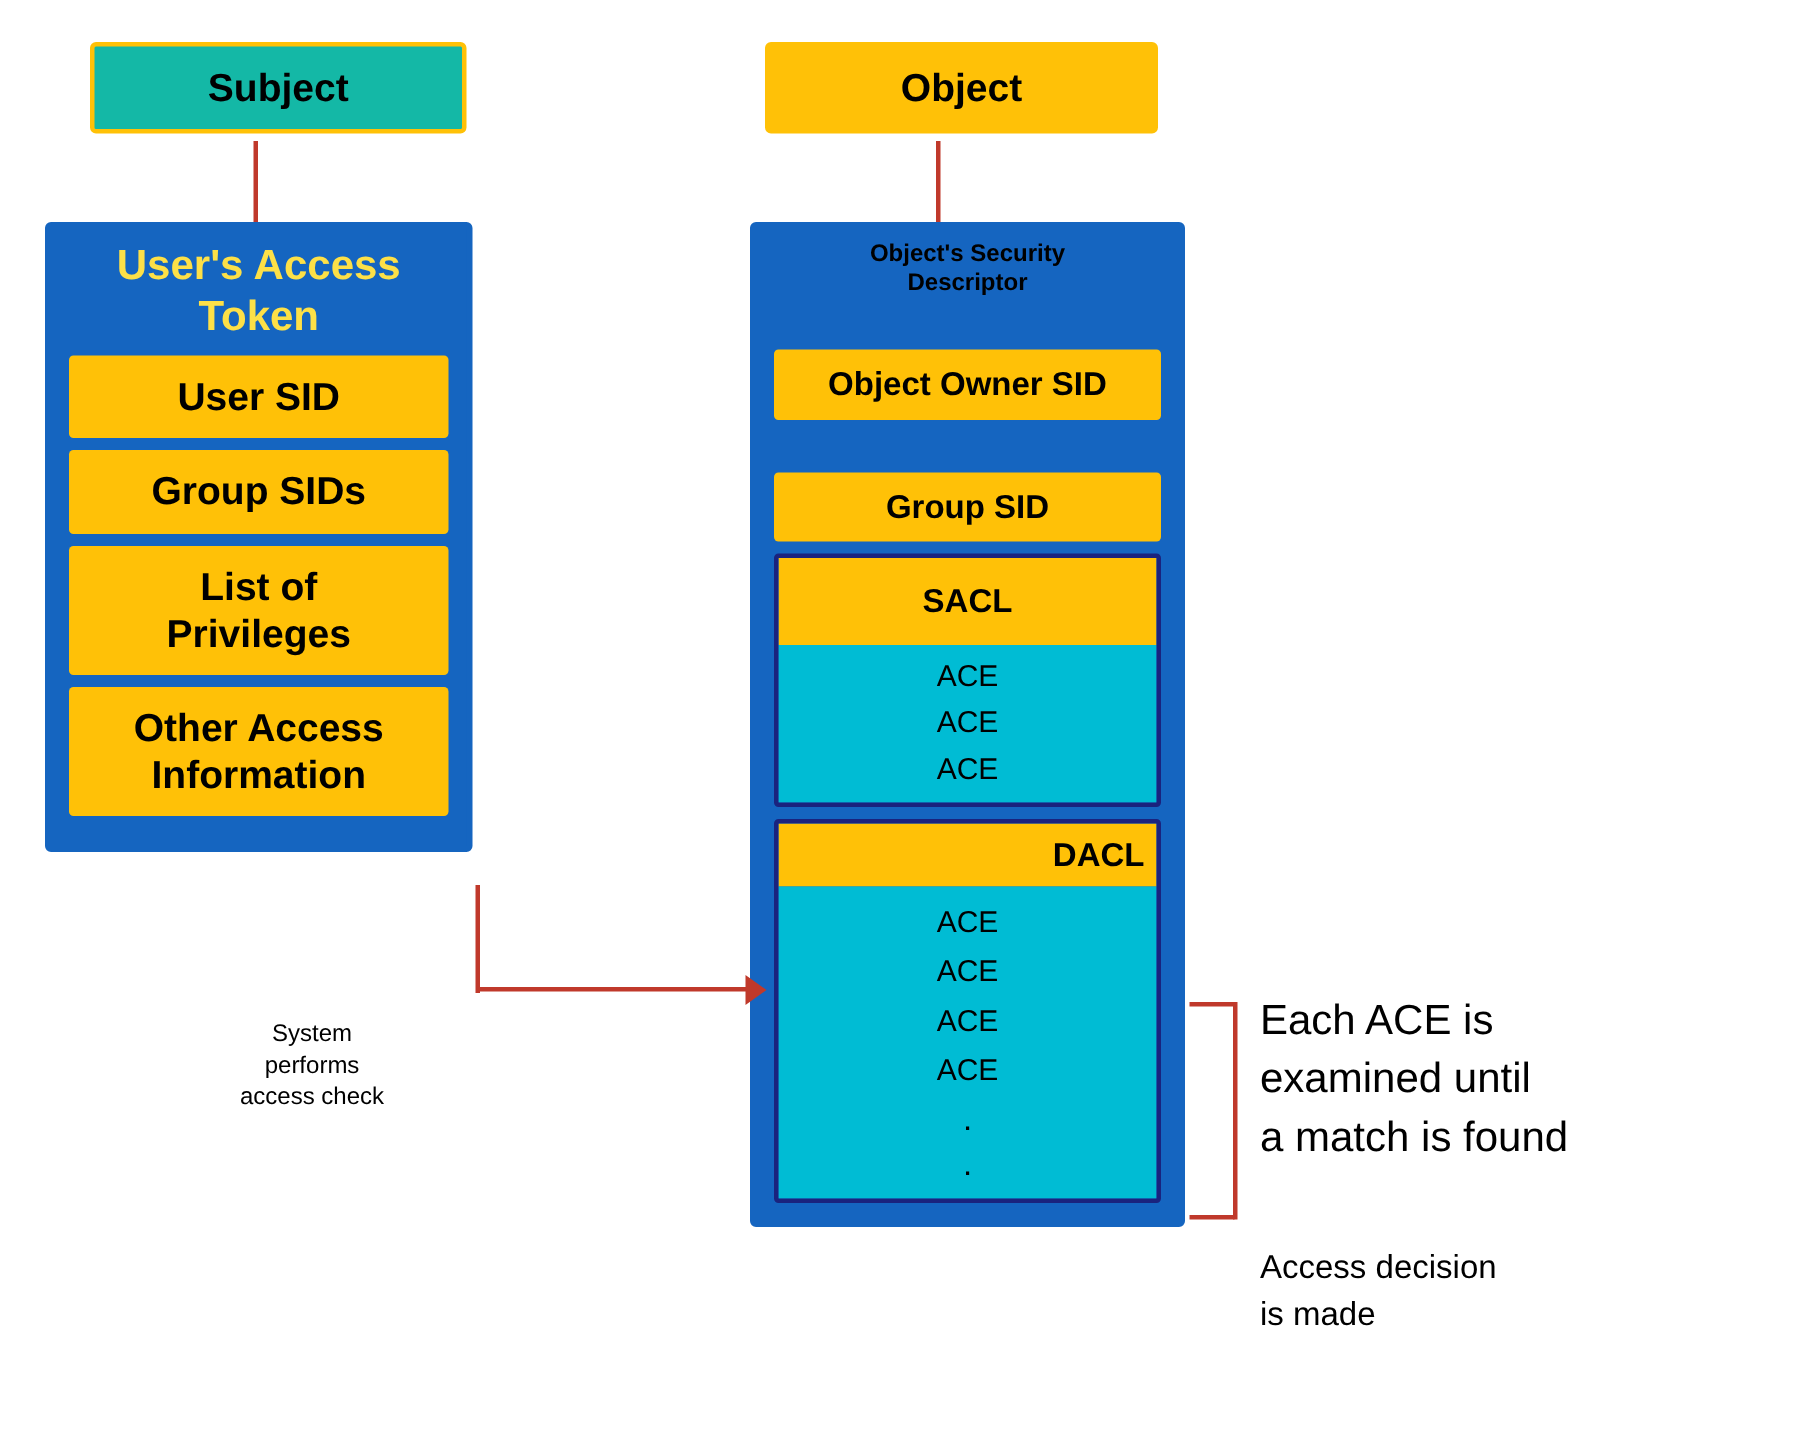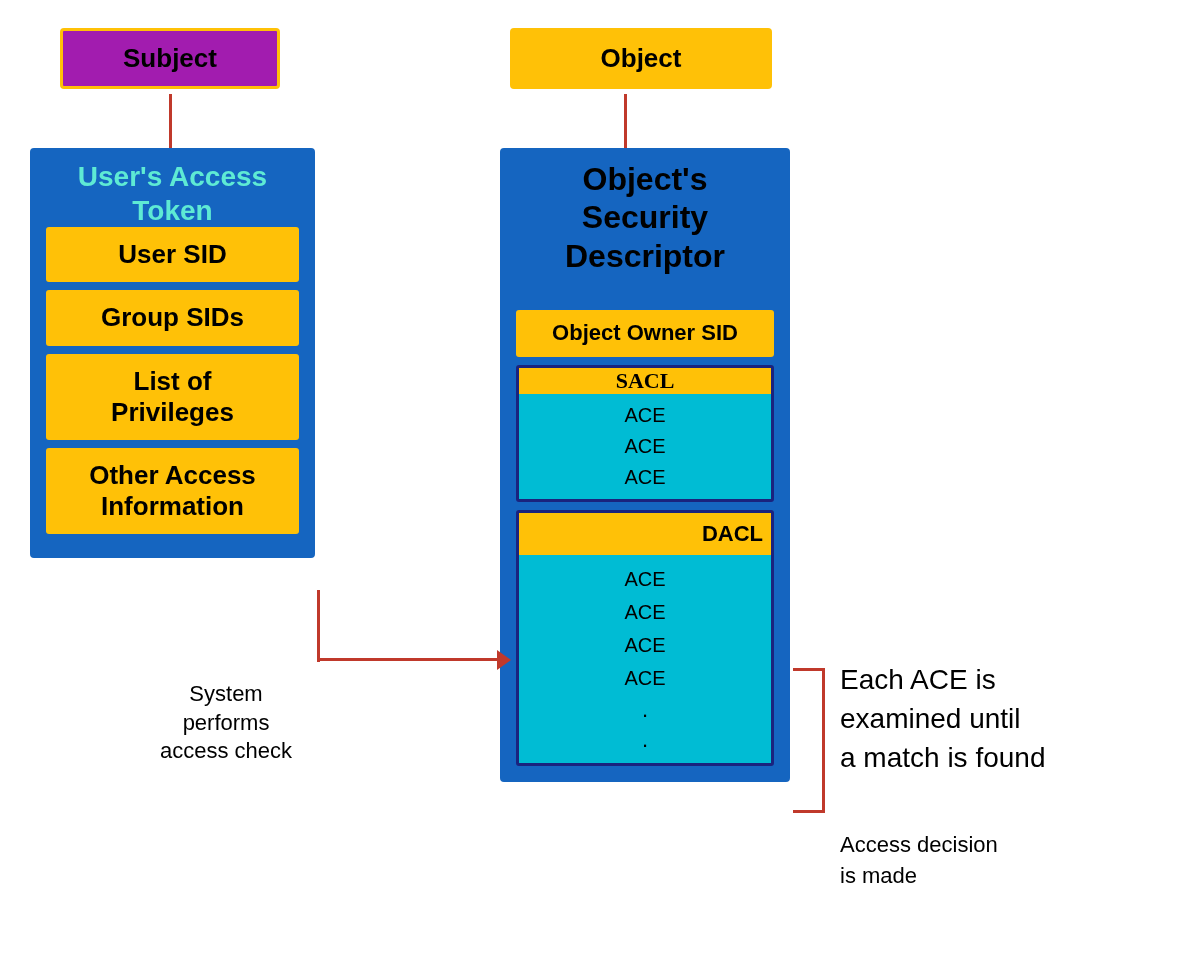--- a/index.html
+++ b/index.html
@@ -17,22 +17,22 @@
       top: 0; left: 0;
       width: 1200px;
       height: 962px;
     }
 
     
     .subject-box {
       position: absolute;
       top: 28px;
       left: 60px;
-      width: 220px;
-      background: #a21caf;
+      width: 251px;
+      background: #14b8a6;
       border: 3px solid #FFC107;
       border-radius: 4px;
       text-align: center;
       padding: 12px 10px;
       font-size: 26px;
       font-weight: bold;
       color: #000;
     }
 
     
@@ -78,24 +78,25 @@
       left: 30px;
       width: 285px;
       background: #1565C0;
       border: 4px solid #1565C0;
       border-radius: 4px;
       padding: 12px;
       padding-top: 8px;
     }
 
     .access-token-title {
-      color: #5eead4;
+      color: #fde047;
       font-size: 28px;
       font-weight: bold;
       text-align: center;
+      margin-bottom: 10px;
       line-height: 1.2;
     }
 
     .token-item {
       background: #FFC107;
       border-radius: 3px;
       margin-bottom: 8px;
       padding: 12px 8px;
       text-align: center;
       font-size: 26px;
@@ -112,21 +113,21 @@
       width: 290px;
       background: #1565C0;
       border: 4px solid #1565C0;
       border-radius: 4px;
       padding: 12px;
       padding-top: 8px;
     }
 
     .security-descriptor-title {
       color: #000;
-      font-size: 32px;
+      font-size: 16px;
       font-weight: bold;
       text-align: center;
       margin-bottom: 10px;
       line-height: 1.2;
     }
 
     .sd-item-orange {
       background: #FFC107;
       border-radius: 3px;
       margin-bottom: 8px;
@@ -146,22 +147,21 @@
       margin-bottom: 8px;
       overflow: hidden;
     }
 
     .sacl-header {
       background: #FFC107;
       text-align: center;
       font-size: 22px;
       font-weight: bold;
       color: #000;
-      padding: 0;
-      font-family: Liberation Serif, serif;
+      padding: 16px;
     }
 
     .sacl-aces {
       background: #00BCD4;
       padding: 6px 8px;
     }
 
     .ace-item {
       text-align: center;
       font-size: 20px;
@@ -235,21 +235,21 @@
       width: 3px;
       height: 72px;
       background: #C0392B;
     }
 
     
     .system-text {
       position: absolute;
       top: 680px;
       left: 160px;
-      font-size: 22px;
+      font-size: 16px;
       color: #000;
       text-align: center;
       line-height: 1.3;
     }
 
     
     .bracket-right-top-h {
       position: absolute;
       top: 668px;
       left: 793px;
@@ -315,20 +315,21 @@
     <div class="access-token-title">User's Access Token</div>
     <div class="token-item">User SID</div>
     <div class="token-item">Group SIDs</div>
     <div class="token-item">List of<br>Privileges</div>
     <div class="token-item">Other Access<br>Information</div>
   </div>
 
   <div class="security-descriptor-container">
     <div class="security-descriptor-title">Object's Security<br>Descriptor</div>
     <div class="sd-item-orange">Object Owner SID</div>
+    <div class="sd-item-orange">Group SID</div>
 
     <div class="sacl-group">
       <div class="sacl-header">SACL</div>
       <div class="sacl-aces">
         <div class="ace-item">ACE</div>
         <div class="ace-item">ACE</div>
         <div class="ace-item">ACE</div>
       </div>
     </div>
 

